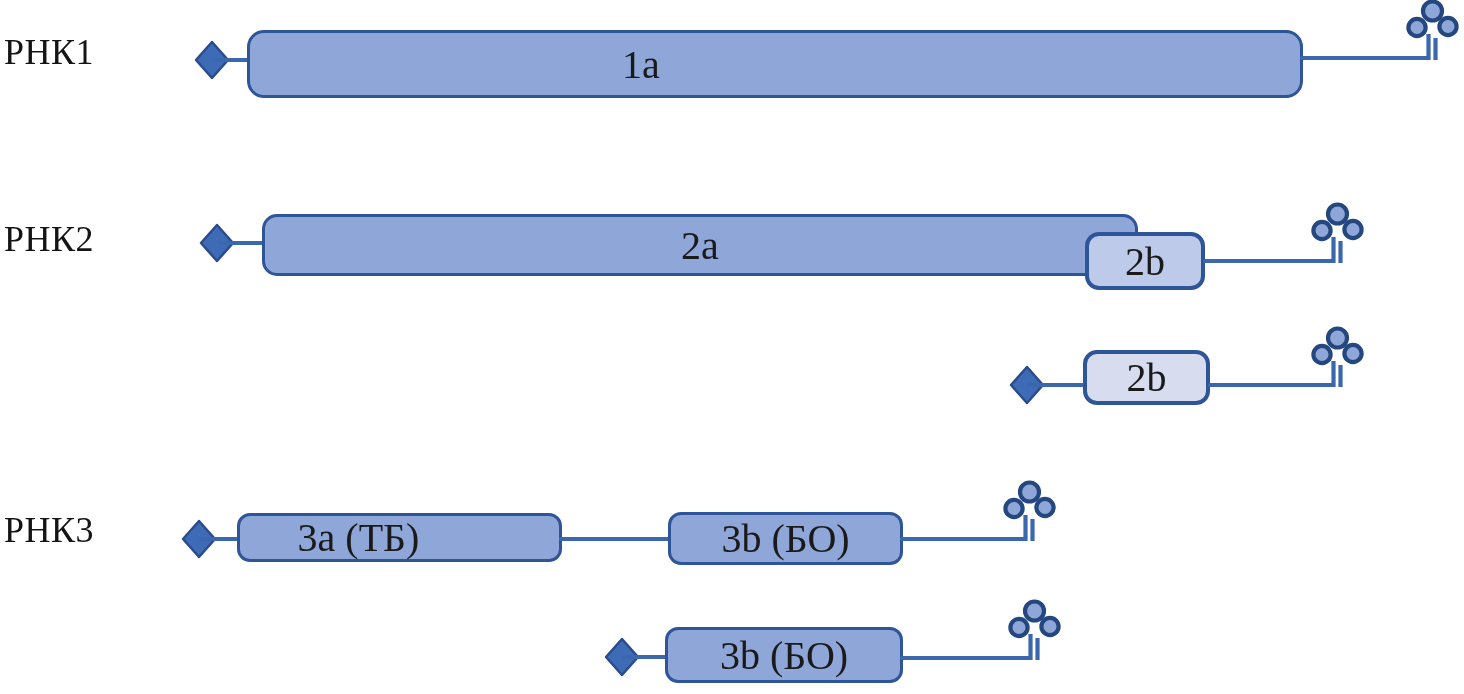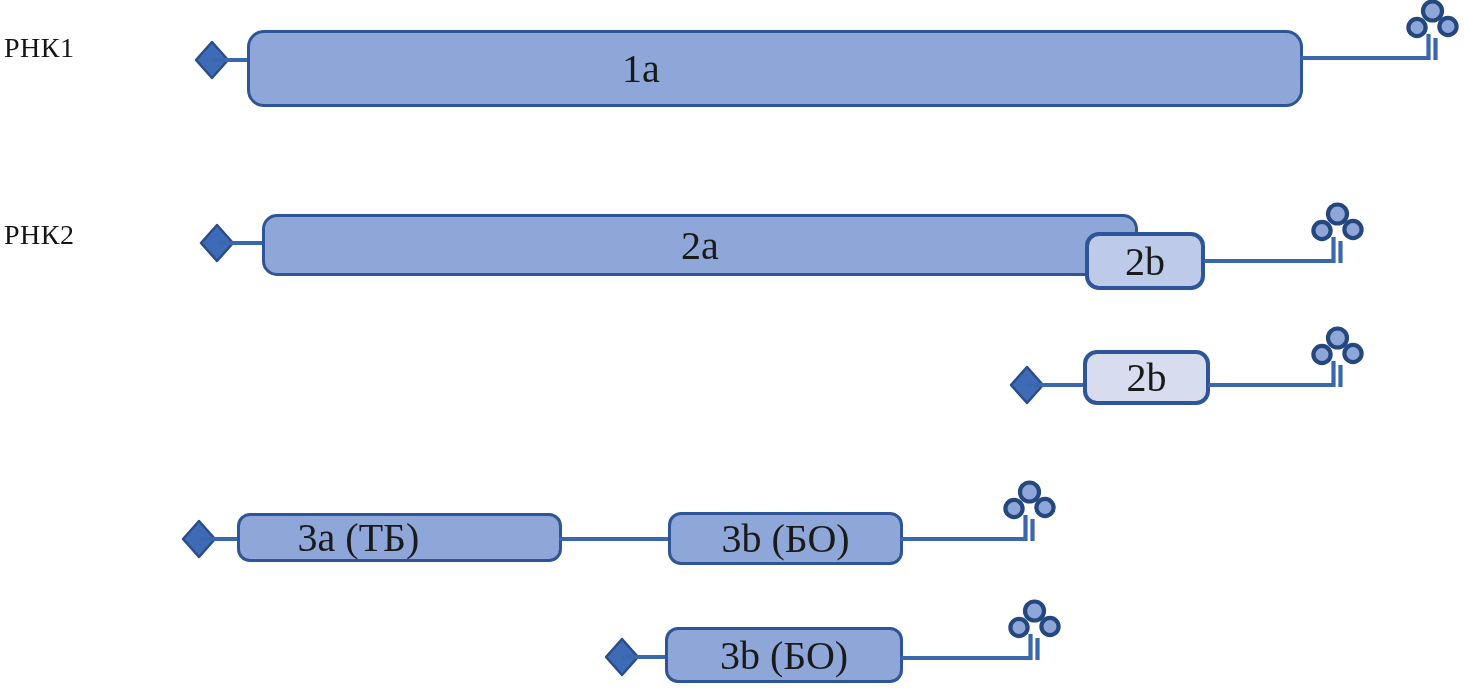--- a/index.html
+++ b/index.html
@@ -1,21 +1,21 @@
 <!DOCTYPE html>
 <html><head>
 <meta charset="utf-8">
 <style>
   html,body { margin:0; padding:0; background:#ffffff; }
   .canvas {
     position:relative; width:1464px; height:694px; background:#ffffff;
     font-family:"Liberation Serif", serif; overflow:hidden;
   }
   .row-label {
-    position:absolute; font-size:28px; color:#141414; white-space:nowrap;
+    position:absolute; font-size:36px; color:#141414; white-space:nowrap;
     line-height:1; letter-spacing:0.5px;
   }
   .box {
     position:absolute; box-sizing:border-box;
     border:3.5px solid #2E5597; background:#8FA7D8; border-radius:15px;
     display:flex; align-items:center; justify-content:center;
     font-size:40px; color:#1a1a1a;
   }
   .box.light   { background:#BDCAE9; border-width:4px; border-radius:14px; }
   .box.lighter { background:#D7DDEF; border-width:4px; border-radius:14px; }
@@ -30,21 +30,21 @@
 </head>
 <body>
 
 <div class="canvas">
 
   <div class="row-label" style="left:4px; top:34px;">РНК1</div>
   <svg class="diamond" style="left:194px; top:40px;" width="36" height="40" viewBox="0 0 36 40">
     <polygon points="18,2 34,20 18,38 2,20"></polygon>
   </svg>
   <div class="hline" style="left:212px; top:58px; width:40px;"></div>
-  <div class="box box-1a" style="left:247px; top:30px; width:1056px; height:77px; border-radius:17px;">
+  <div class="box box-1a" style="left:247px; top:30px; width:1056px; height:68px; border-radius:17px;">
     <span>1a</span>
   </div>
   <div class="hline" style="left:1300px; top:56px; width:129px;"></div>
   <svg class="clover" style="left:1406px; top:-2px;" width="52" height="62" viewBox="0 0 52 62">
     <path class="stem" d="M22.5 62 V36"></path>
     <path class="stem" d="M29.5 62 V40"></path>
     <circle class="cc" cx="26.5" cy="13" r="9.5"></circle>
     <circle class="cc" cx="11" cy="29.5" r="8.6"></circle>
     <circle class="cc" cx="42" cy="28.5" r="8.6"></circle>
   </svg>
@@ -78,20 +78,21 @@
   </div>
   <div class="hline" style="left:1208px; top:383px; width:126px;"></div>
   <svg class="clover" style="left:1311px; top:325px;" width="52" height="62" viewBox="0 0 52 62">
     <path class="stem" d="M22.5 62 V36"></path>
     <path class="stem" d="M29.5 62 V40"></path>
     <circle class="cc" cx="26.5" cy="13" r="9.5"></circle>
     <circle class="cc" cx="11" cy="29.5" r="8.6"></circle>
     <circle class="cc" cx="42" cy="28.5" r="8.6"></circle>
   </svg>
 
+  <div class="row-label" style="left:4px; top:512px;">РНК3</div>
   <svg class="diamond" style="left:181px; top:519px;" width="36" height="40" viewBox="0 0 36 40">
     <polygon points="18,2 34,20 18,38 2,20"></polygon>
   </svg>
   <div class="hline" style="left:199px; top:537px; width:42px;"></div>
   <div class="box box-3a" style="left:237px; top:513px; width:325px; height:49px; border-radius:13px;">
     <span>3a (ТБ)</span>
   </div>
   <div class="hline" style="left:559px; top:537px; width:112px;"></div>
   <div class="box" style="left:668px; top:512px; width:235px; height:53px; border-radius:13px;">
     <span>3b (БО)</span>

